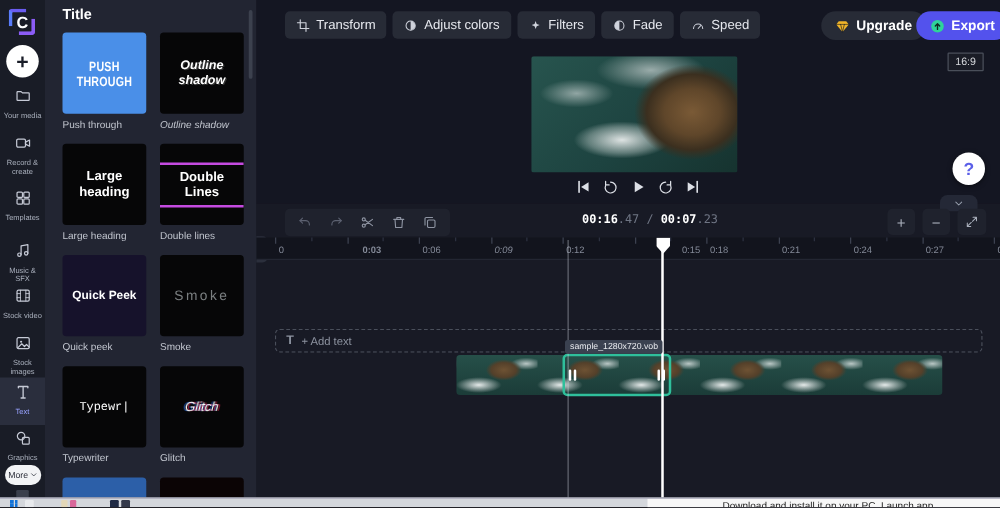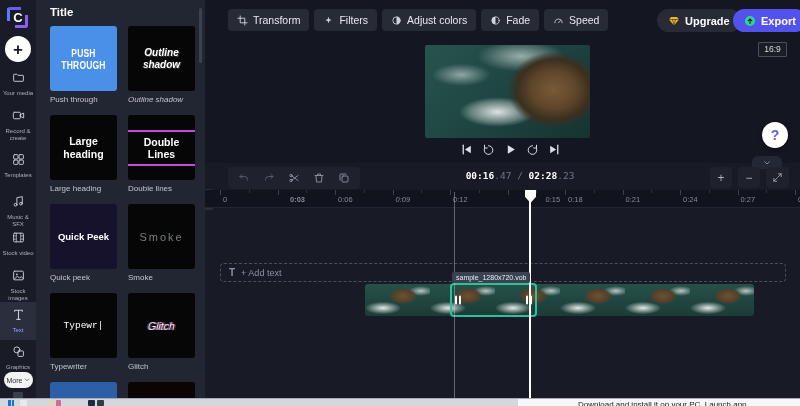--- a/index.html
+++ b/index.html
@@ -148,33 +148,33 @@
           <span class="tool-icon">
             <svg viewBox="0 0 24 24" fill="none" stroke="currentColor" stroke-width="1.8">
               <path d="M7 2v15h15M2 7h15v15" stroke-width="2"></path>
             </svg>
           </span>
           <span>Transform</span>
         </button>
         <button class="tool-btn">
           <span class="tool-icon">
             <svg viewBox="0 0 24 24" fill="none" stroke="currentColor" stroke-width="1.8">
-              <path d="M12 4l1.9 5.1L19 11l-5.1 1.9L12 18l-1.9-5.1L5 11l5.1-1.9z" fill="currentColor" stroke="none"></path>
-            </svg>
-          </span>
-          <span>Filters</span>
+              <circle cx="12" cy="12" r="8"></circle>
+              <path d="M12 4a8 8 0 010 16z" fill="currentColor" stroke="none"></path>
+            </svg>
+          </span>
+          <span>Adjust colors</span>
         </button>
         <button class="tool-btn">
           <span class="tool-icon">
             <svg viewBox="0 0 24 24" fill="none" stroke="currentColor" stroke-width="1.8">
-              <circle cx="12" cy="12" r="8"></circle>
-              <path d="M12 4a8 8 0 010 16z" fill="currentColor" stroke="none"></path>
-            </svg>
-          </span>
-          <span>Adjust colors</span>
+              <path d="M12 4l1.9 5.1L19 11l-5.1 1.9L12 18l-1.9-5.1L5 11l5.1-1.9z" fill="currentColor" stroke="none"></path>
+            </svg>
+          </span>
+          <span>Filters</span>
         </button>
         <button class="tool-btn">
           <span class="tool-icon">
             <svg viewBox="0 0 24 24" fill="none" stroke="currentColor" stroke-width="1.8">
               <circle cx="12" cy="12" r="8"></circle>
               <path d="M12 4a8 8 0 000 16z" fill="currentColor" stroke="none"></path>
             </svg>
           </span>
           <span>Fade</span>
         </button>
@@ -255,21 +255,21 @@
               <path d="M8.2 8.4L20 17M8.2 15.6L20 7"></path>
             </svg></span></button>
       <button class="tl-btn"><span><svg viewBox="0 0 24 24" fill="none" stroke="currentColor" stroke-width="1.8">
               <path d="M4 7h16M9 7V4h6v3M6 7l1 13h10l1-13"></path>
             </svg></span></button>
       <button class="tl-btn"><span><svg viewBox="0 0 24 24" fill="none" stroke="currentColor" stroke-width="1.8">
               <rect x="8" y="8" width="12" height="12" rx="2"></rect>
               <path d="M16 4H6a2 2 0 00-2 2v10"></path>
             </svg></span></button>
     </div>
-    <div class="abs timecode"><span>00:16</span><span class="tc-dim">.47</span><span class="tc-dim"> / </span><span>02:28</span><span class="tc-dim">.23</span></div>
+    <div class="abs timecode"><span>00:16</span><span class="tc-dim">.47</span><span class="tc-dim"> / </span><span>00:07</span><span class="tc-dim">.23</span></div>
     <div class="abs" id="zoom-group">
       <button class="zoom-btn">+</button>
       <button class="zoom-btn">−</button>
       <button class="zoom-btn">
           <span>
             <svg viewBox="0 0 24 24" fill="none" stroke="currentColor" stroke-width="1.8">
               <path d="M14 4h6v6M10 20H4v-6M20 4l-7 7M4 20l7-7"></path>
             </svg>
           </span>
         </button>

